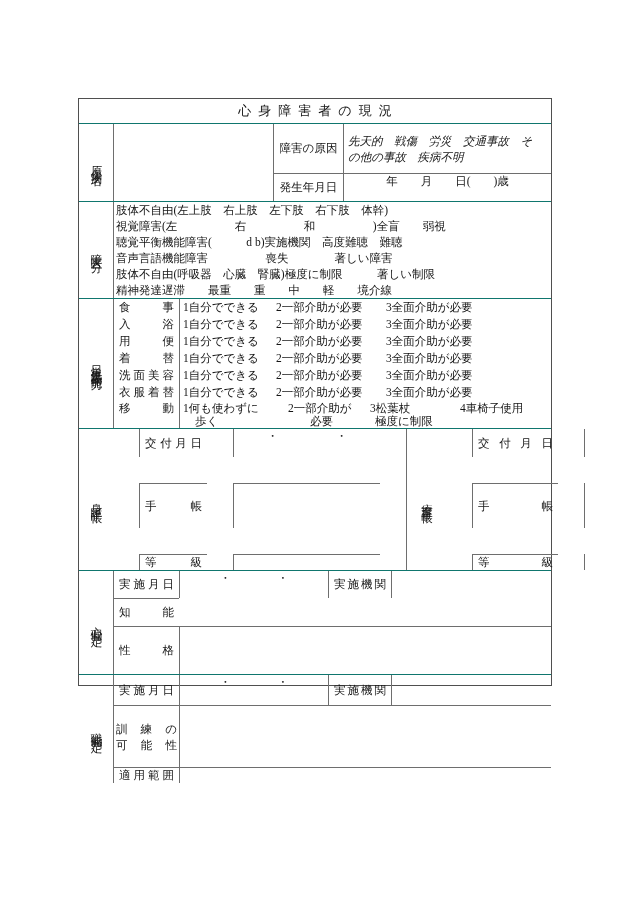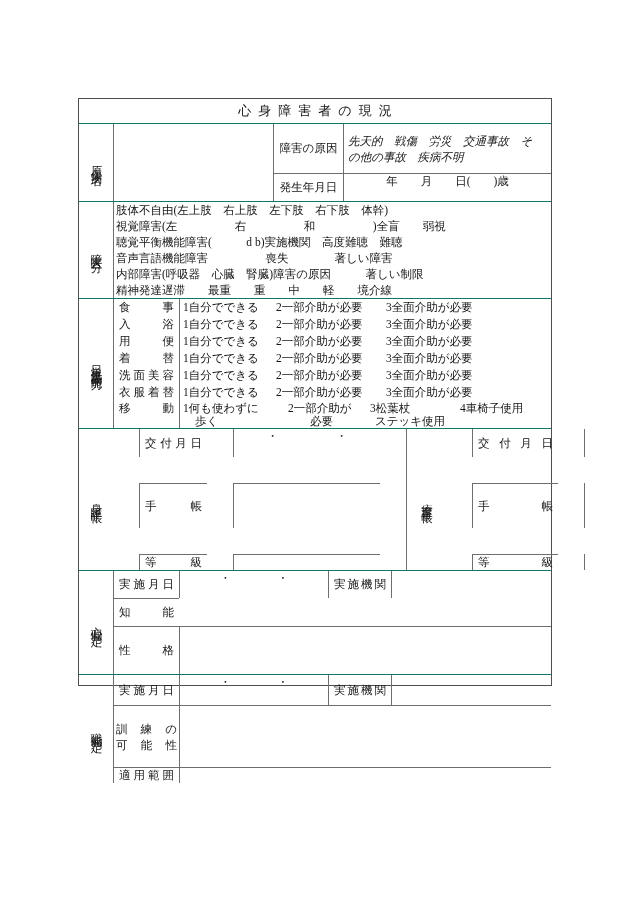--- a/index.html
+++ b/index.html
@@ -98,21 +98,21 @@
 
     <div class="sec sec-kubun">
       <div class="cell vside" style="grid-column:1">
         <span class="vtext">障害区分</span>
       </div>
       <div class="cell bl kcontent" style="grid-column:2">
         <div class="kline">肢体不自由(左上肢　右上肢　左下肢　右下肢　体幹)</div>
         <div class="kline">視覚障害(左　　　　　右　　　　　和　　　　　)全盲　　弱視</div>
         <div class="kline">聴覚平衡機能障害(　　　d b)実施機関　高度難聴　難聴</div>
         <div class="kline">音声言語機能障害　　　　　喪失　　　　著しい障害</div>
-        <div class="kline">内部障害(呼吸器　心臓　腎臓)障害の原因　　　著しい制限</div>
+        <div class="kline">肢体不自由(呼吸器　心臓　腎臓)極度に制限　　　著しい制限</div>
         <div class="kline">精神発達遅滞　　最重　　重　　中　　軽　　境介線</div>
       </div>
     </div>
 
     <div class="sec sec-adl">
       <div class="cell vside" style="grid-column:1">
         <span class="vtext tight">日常生活動作能力</span>
       </div>
       <div class="cell bl" style="grid-column:2">
         <div class="aitem">食事</div>
@@ -158,21 +158,21 @@
           <div>
             <div class="top">1何も使わずに</div>
             <div class="bot ind12">歩く</div>
           </div>
           <div>
             <div class="top">2一部介助が</div>
             <div class="bot ind22">必要</div>
           </div>
           <div>
             <div class="top">3松葉杖</div>
-            <div class="bot ind5">ステッキ使用</div>
+            <div class="bot ind5">極度に制限</div>
           </div>
           <div>
             <div class="top">4車椅子使用</div>
             <div class="bot"></div>
           </div>
         </div>
       </div>
     </div>
 
     <div class="sec sec-techo">

